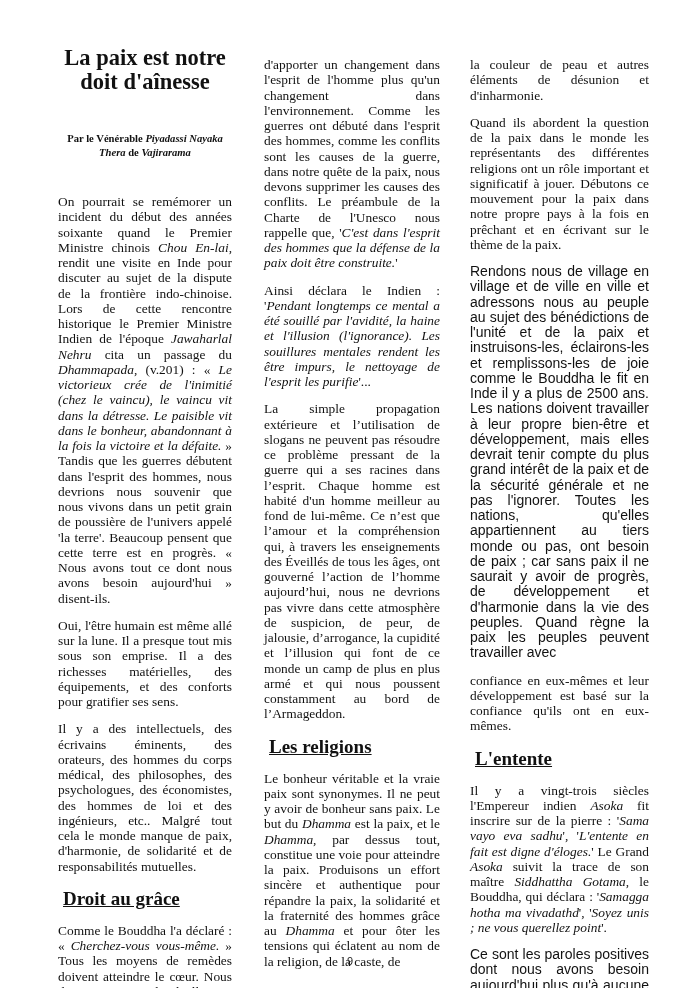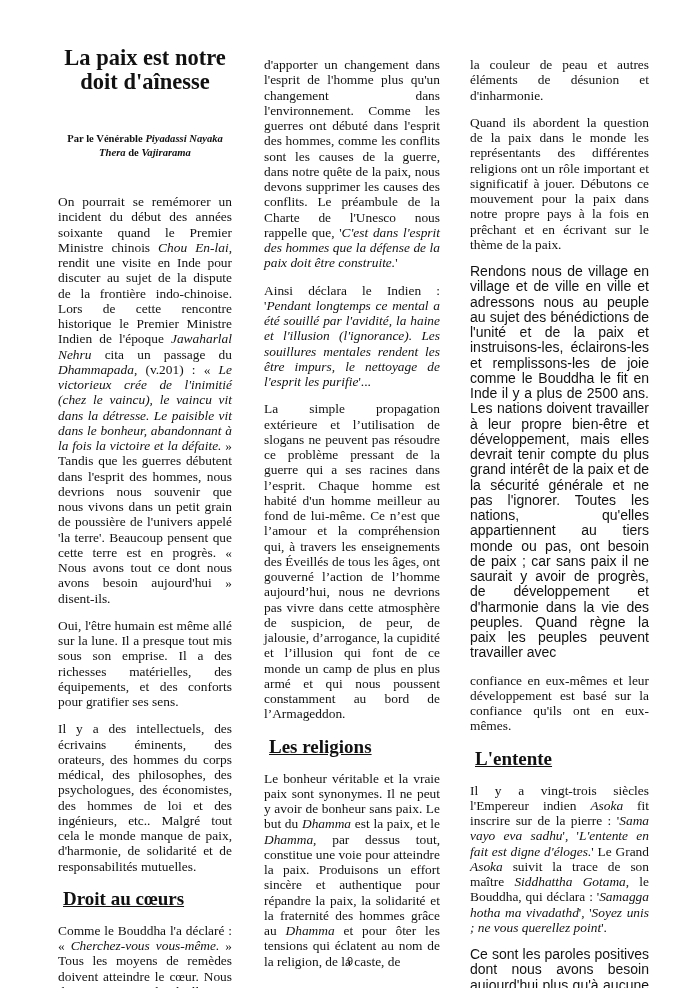--- a/index.html
+++ b/index.html
@@ -53,21 +53,21 @@
     <p class="byline">
       <span>Par le Vénérable </span><i>Piyadassi Nayaka</i><br>
       <i>Thera</i><span> de </span><i>Vajirarama</i>
     </p>
 
     <div class="body-text intro">
       <p class="para"><span>On pourrait se remémorer un incident du début des années soixante quand le Premier Ministre chinois </span><i>Chou En-lai</i><span>, rendit une visite en Inde pour discuter au sujet de la dispute de la frontière indo-chinoise. Lors de cette rencontre historique le Premier Ministre Indien de l'époque </span><i>Jawaharlal Nehru</i><span> cita un passage du </span><i>Dhammapada</i><span>, (v.201) : « </span><i>Le victorieux crée de l'inimitié (chez le vaincu), le vaincu vit dans la détresse. Le paisible vit dans le bonheur, abandonnant à la fois la victoire et la défaite.</i><span> » Tandis que les guerres débutent dans l'esprit des hommes, nous devrions nous souvenir que nous vivons dans un petit grain de poussière de l'univers appelé 'la terre'. Beaucoup pensent que cette terre est en progrès. « Nous avons tout ce dont nous avons besoin aujourd'hui » disent-ils.</span></p>
       <p class="para">Oui, l'être humain est même allé sur la lune. Il a presque tout mis sous son emprise. Il a des richesses matérielles, des équipements, et des conforts pour gratifier ses sens.</p>
       <p class="para gap-after">Il y a des intellectuels, des écrivains éminents, des orateurs, des hommes du corps médical, des philosophes, des psychologues, des économistes, des hommes de loi et des ingénieurs, etc.. Malgré tout cela le monde manque de paix, d'harmonie, de solidarité et de responsabilités mutuelles.</p>
     </div>
-    <h2 class="section gap-after">Droit au cœurs</h2>
+    <h2 class="section gap-after">Droit au grâce</h2>
     <div class="body-text">
       <p class="para"><span>Comme le Bouddha l'a déclaré : « </span><i>Cherchez-vous vous-même.</i><span> » Tous les moyens de remèdes doivent atteindre le cœur. Nous devons individuellement instaurer la paix dans nos propres cœurs avant de transmettre un message de paix à autrui et au monde. Ce dont nous avons besoin aujourd'hui c'est</span></p>
     </div>
   </div>
 
   <div class="col col2">
     <div class="body-text">
       <p class="para"><span>d'apporter un changement dans l'esprit de l'homme plus qu'un changement dans l'environnement. Comme les guerres ont débuté dans l'esprit des hommes, comme les conflits sont les causes de la guerre, dans notre quête de la paix, nous devons supprimer les causes des conflits. Le préambule de la Charte de l'Unesco nous rappelle que, '</span><i>C'est dans l'esprit des hommes que la défense de la paix doit être construite.</i><span>'</span></p>
       <p class="para"><span>Ainsi déclara le Indien : '</span><i>Pendant longtemps ce mental a été souillé par l'avidité, la haine et l'illusion (l'ignorance). Les souillures mentales rendent les être impurs, le nettoyage de l'esprit les purifie</i><span>'...</span></p>
       <p class="para gap-after">La simple propagation extérieure et l’utilisation de slogans ne peuvent pas résoudre ce problème pressant de la guerre qui a ses racines dans l’esprit. Chaque homme est habité d'un homme meilleur au fond de lui-même. Ce n’est que l’amour et la compréhension qui, à travers les enseignements des Éveillés de tous les âges, ont gouverné l’action de l’homme aujourd’hui, nous ne devrions pas vivre dans cette atmosphère de suspicion, de peur, de jalousie, d’arrogance, la cupidité et l’illusion qui font de ce monde un camp de plus en plus armé et qui nous poussent constamment au bord de l’Armageddon.</p>

